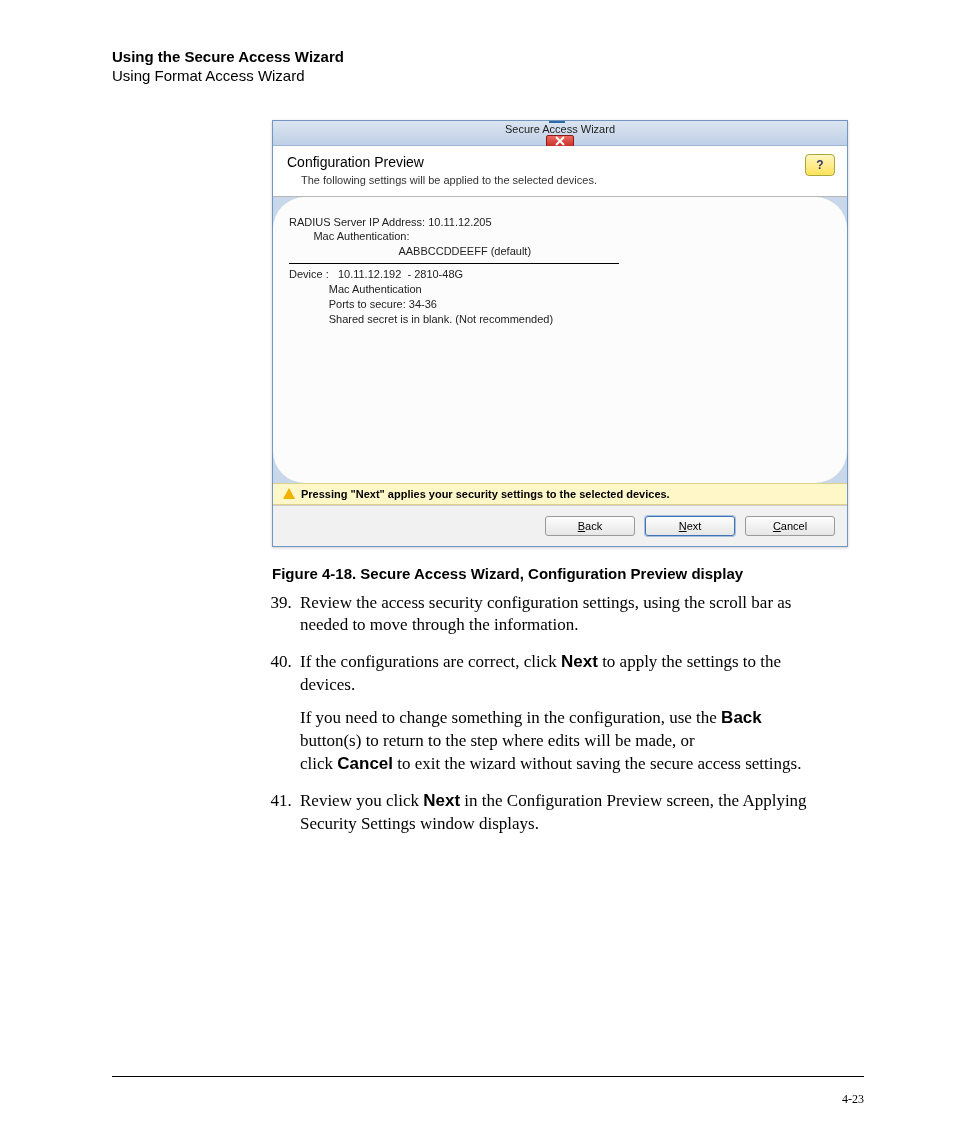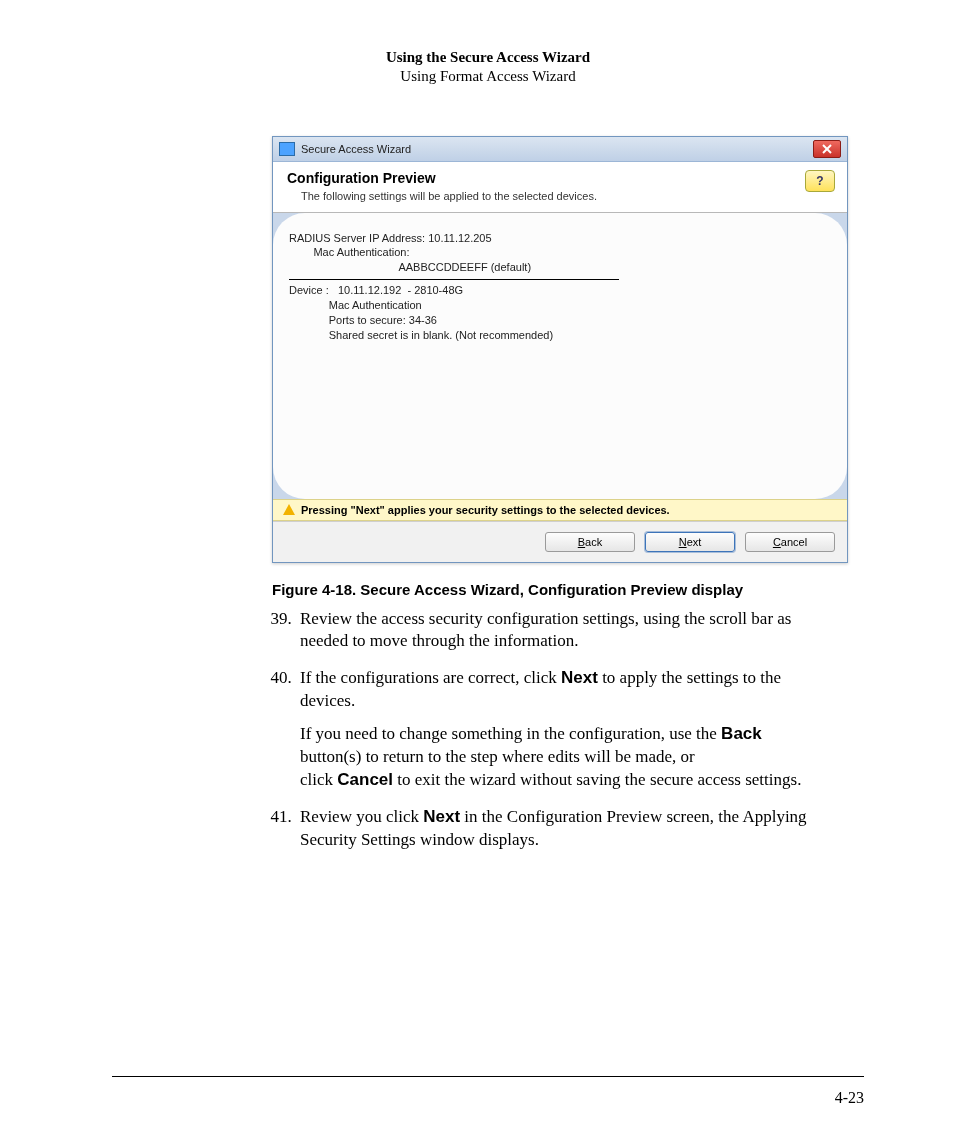--- a/index.html
+++ b/index.html
@@ -11,25 +11,25 @@
     background: #fff;
   }
   .page {
     box-sizing: border-box;
     width: 954px;
     min-height: 1145px;
     padding: 48px 90px 40px 112px;
     position: relative;
   }
   .running-head {
-    text-align: center;
-    font-family: Liberation Serif, serif;
+    text-align: left;
+    font-family: Liberation Sans, sans-serif;
     font-size: 15px;
     line-height: 1.25;
-    margin-bottom: 50px;
+    margin-bottom: 34px;
   }
   .running-head .rh-bold { font-weight: bold; }
   .running-head .rh-reg  { font-weight: normal; }
 
   
   .wizard-wrap {
     margin-left: 160px;
     width: 576px;
   }
   .wizard {
@@ -39,20 +39,21 @@
     font-family: Tahoma, Verdana, Arial, sans-serif;
     font-size: 11px;
   }
   .titlebar {
     height: 24px;
     display: flex;
     align-items: center;
     padding: 0 6px;
     background: linear-gradient(#dbe5f1, #bfd0e6);
     border-bottom: 1px solid #9cb6d6;
+    flex-direction: column;
   }
   .titlebar .app-icon {
     width: 14px; height: 12px;
     background: #4da3ff;
     border: 1px solid #2b6ca8;
     margin-right: 6px;
   }
   .titlebar .title-text { color: #222; }
   .titlebar .spacer { flex: 1; }
   .close-btn {
@@ -67,21 +68,21 @@
   .header-panel {
     background: #fff;
     padding: 8px 14px 10px 14px;
     border-bottom: 1px solid #b8b8b8;
     position: relative;
   }
   .header-panel h2 {
     margin: 0 0 4px 0;
     font-family: Arial, Helvetica, sans-serif;
     font-size: 14px;
-    font-weight: bold;
+    font-weight: normal;
     color: #000;
   }
   .header-panel .subtitle {
     font-size: 11px;
     color: #333;
     margin-left: 14px;
   }
   .help-btn {
     position: absolute;
     top: 8px; right: 12px;
@@ -182,21 +183,21 @@
   .footer-rule {
     position: absolute;
     left: 112px; right: 90px;
     bottom: 68px;
     border-top: 1.5px solid #000;
   }
   .page-num {
     position: absolute;
     right: 90px;
     bottom: 38px;
-    font-size: 16px;
+    font-size: 12px;
     font-family: Georgia, serif;
   }
 </style>
 </head>
 <body>
 
 <div class="page">
 
   <div class="running-head">
     <div class="rh-bold">Using the Secure Access Wizard</div>

